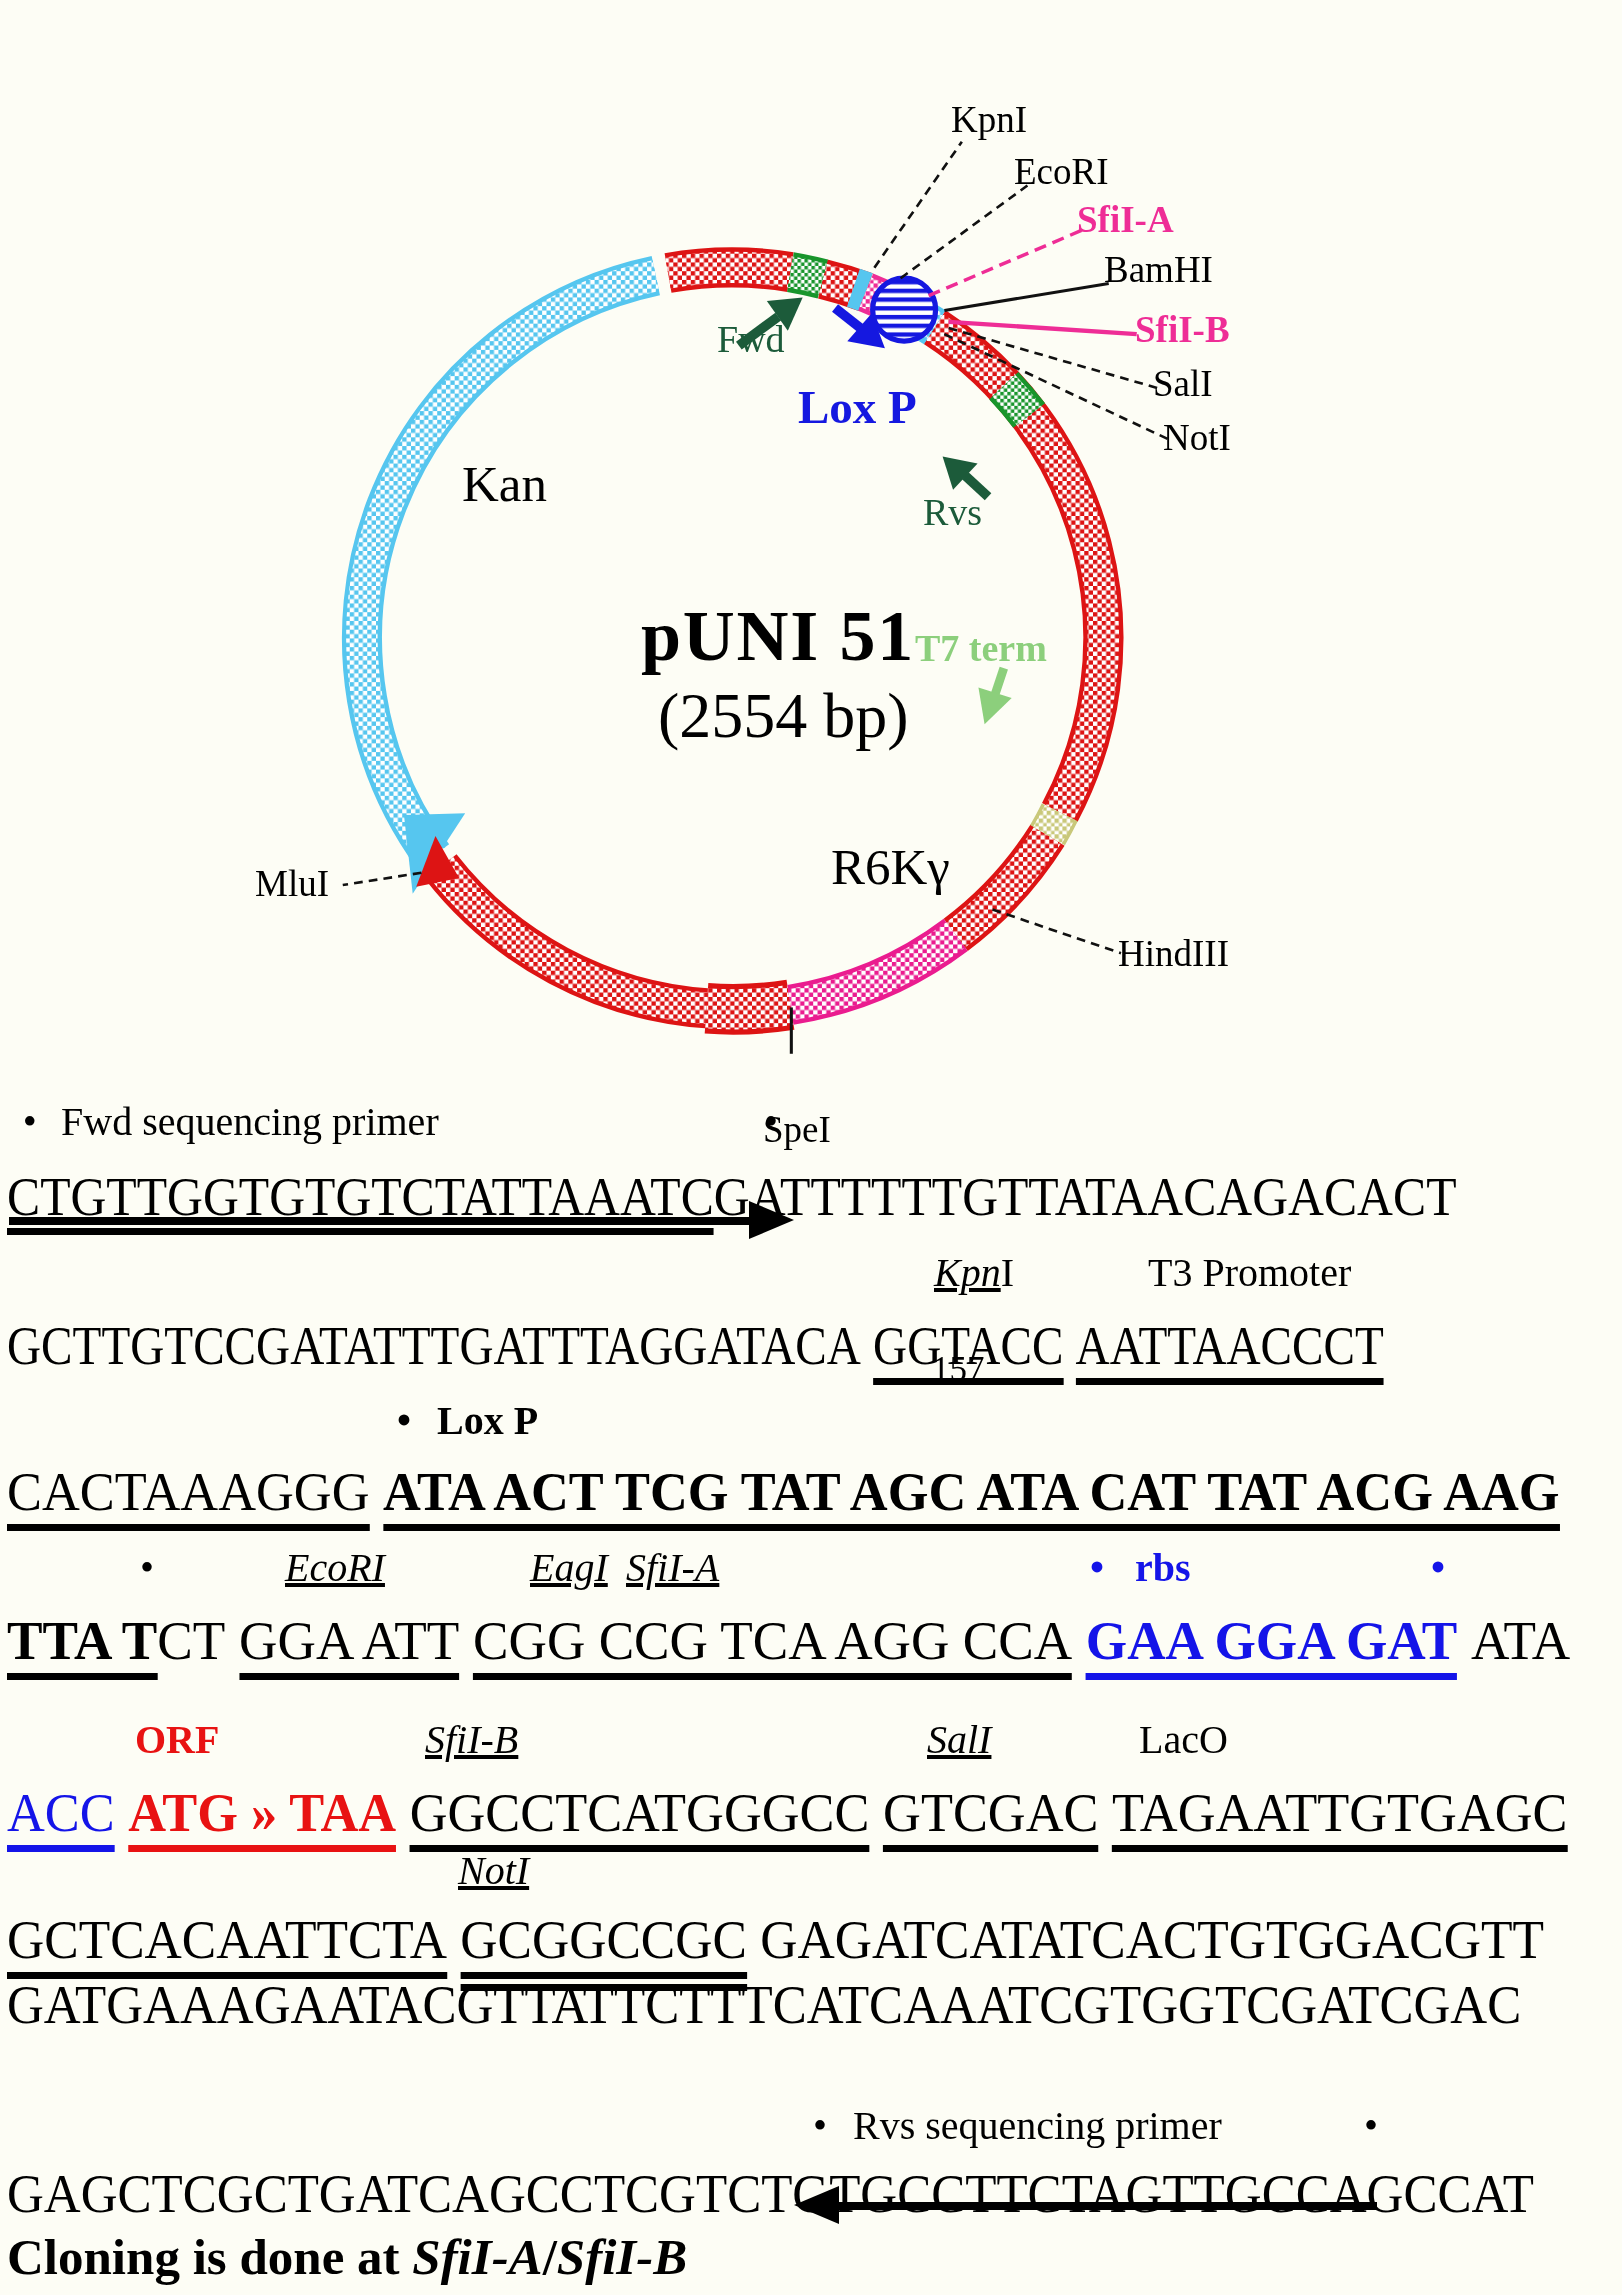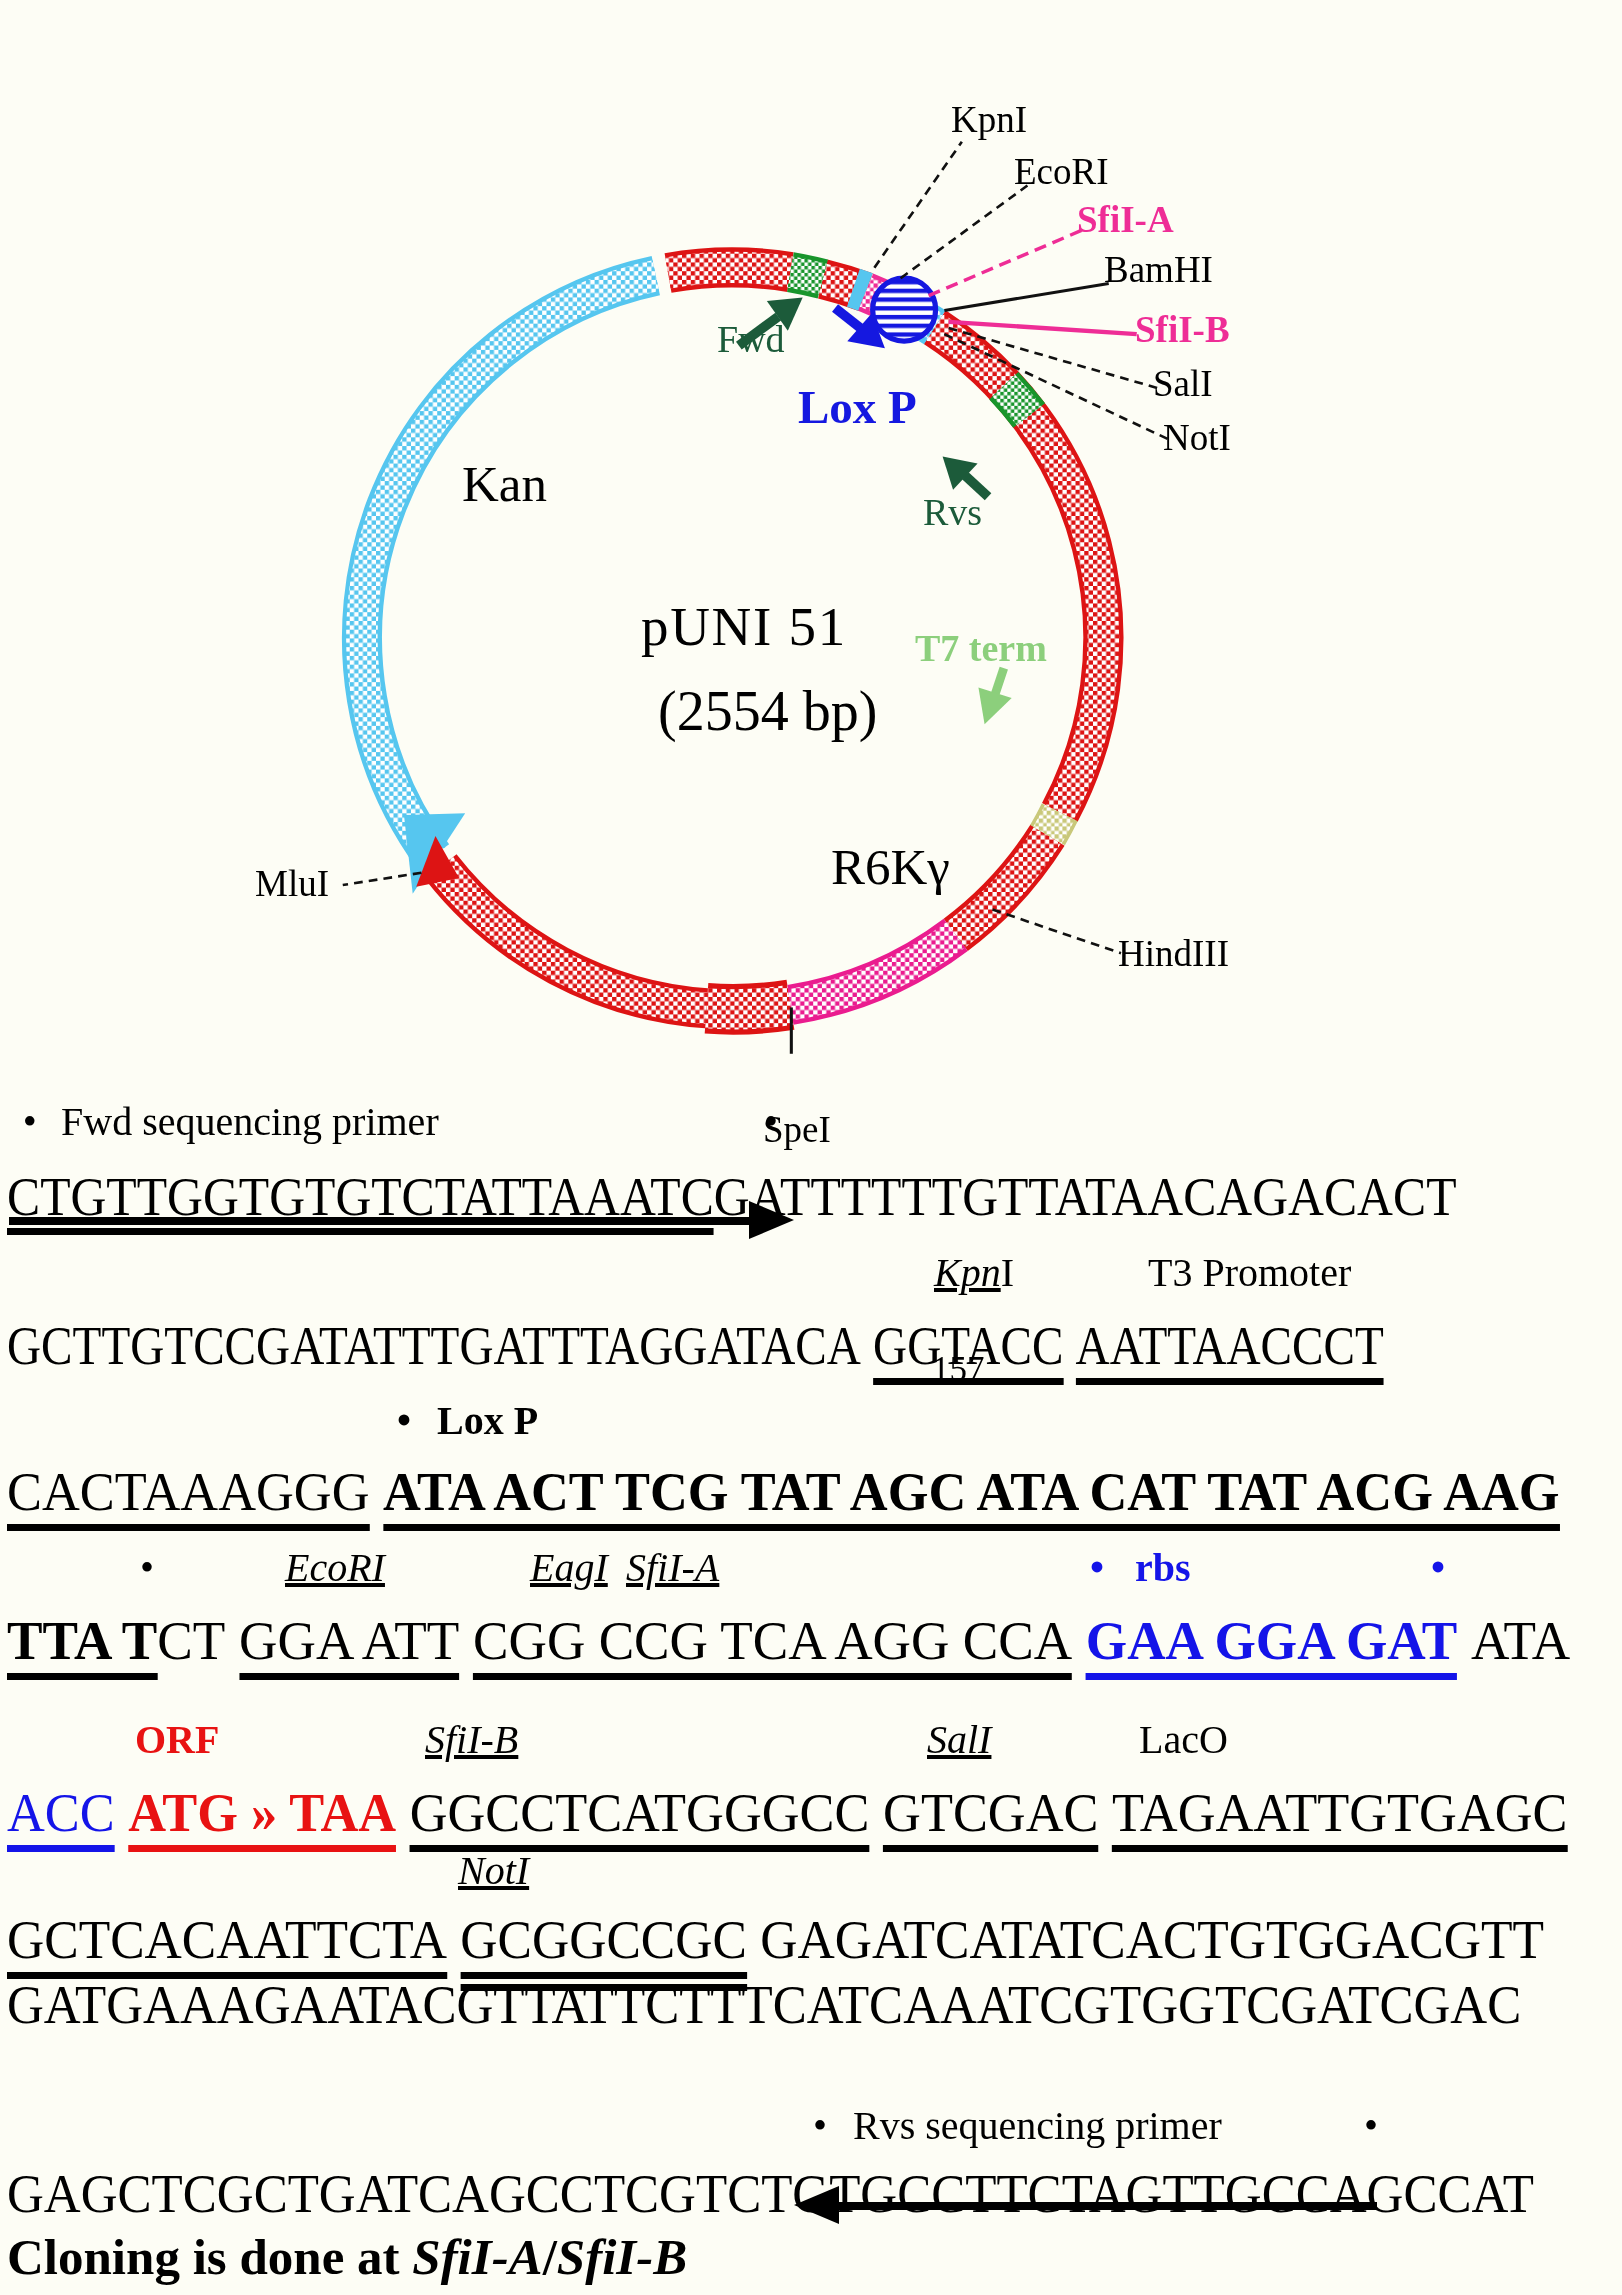--- a/index.html
+++ b/index.html
@@ -22,22 +22,22 @@
   .lnsolid{stroke:#111;stroke-width:3.5;fill:none;}
   .lnpink{stroke:var(--pink);stroke-width:4;fill:none;stroke-dasharray:14 8;}
   .lnpink2{stroke:var(--pink);stroke-width:5;fill:none;}
   .maplbl{position:absolute;font-size:37px;white-space:nowrap;}
   .pink-t{color:var(--pink);font-weight:bold;}
   .dgreen-t{color:var(--dark-green);}
   .lgreen-t{color:var(--light-green);font-weight:bold;font-size:38px;}
   .loxp-t{color:var(--blue);font-weight:bold;font-size:47px;}
   .kan-t{font-size:51px;}
   .r6k-t{font-size:51px;}
-  .pname{position:absolute;font-size:55px;font-weight:normal;letter-spacing:1.7px;}
-  .psize{position:absolute;font-size:56px;}
+  .pname{position:absolute;font-size:72px;font-weight:bold;letter-spacing:1.7px;}
+  .psize{position:absolute;font-size:64px;}
   
   .sblock{position:absolute;left:7px;width:1613px;white-space:nowrap;}
   .lblrow{position:relative;height:44px;font-size:40px;}
   .lbl{position:absolute;top:0;white-space:nowrap;}
   .lbl i{font-style:italic;text-decoration:underline;}
   .bullet{font-size:40px;}
   .blue-t{color:var(--rbs-blue);font-weight:bold;}
   .red-t{color:var(--orf-red);font-weight:bold;}
   .seq{display:inline-block;font-size:54px;line-height:1.12;transform-origin:0 0;}
   .sc92{transform:scaleX(.92);} .sc87{transform:scaleX(.874);} .sc97{transform:scaleX(.97);}

